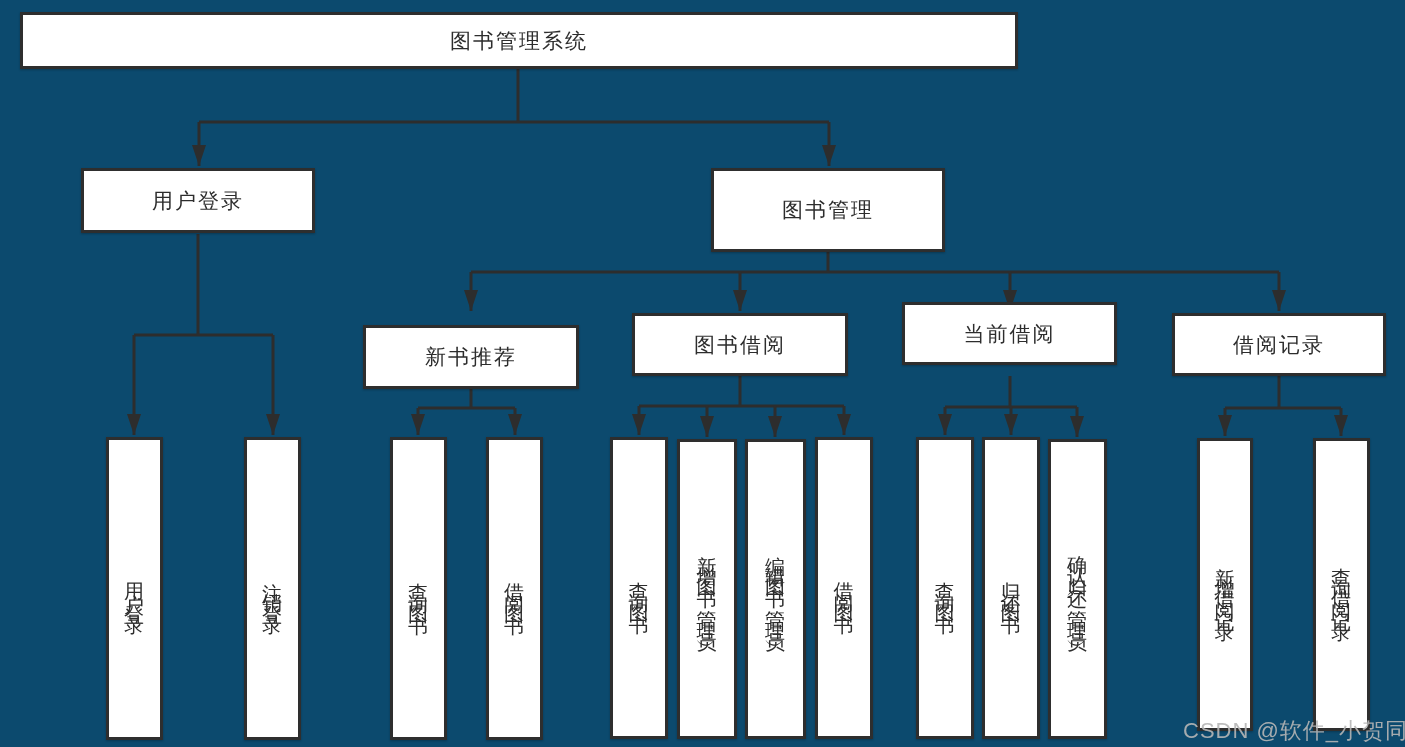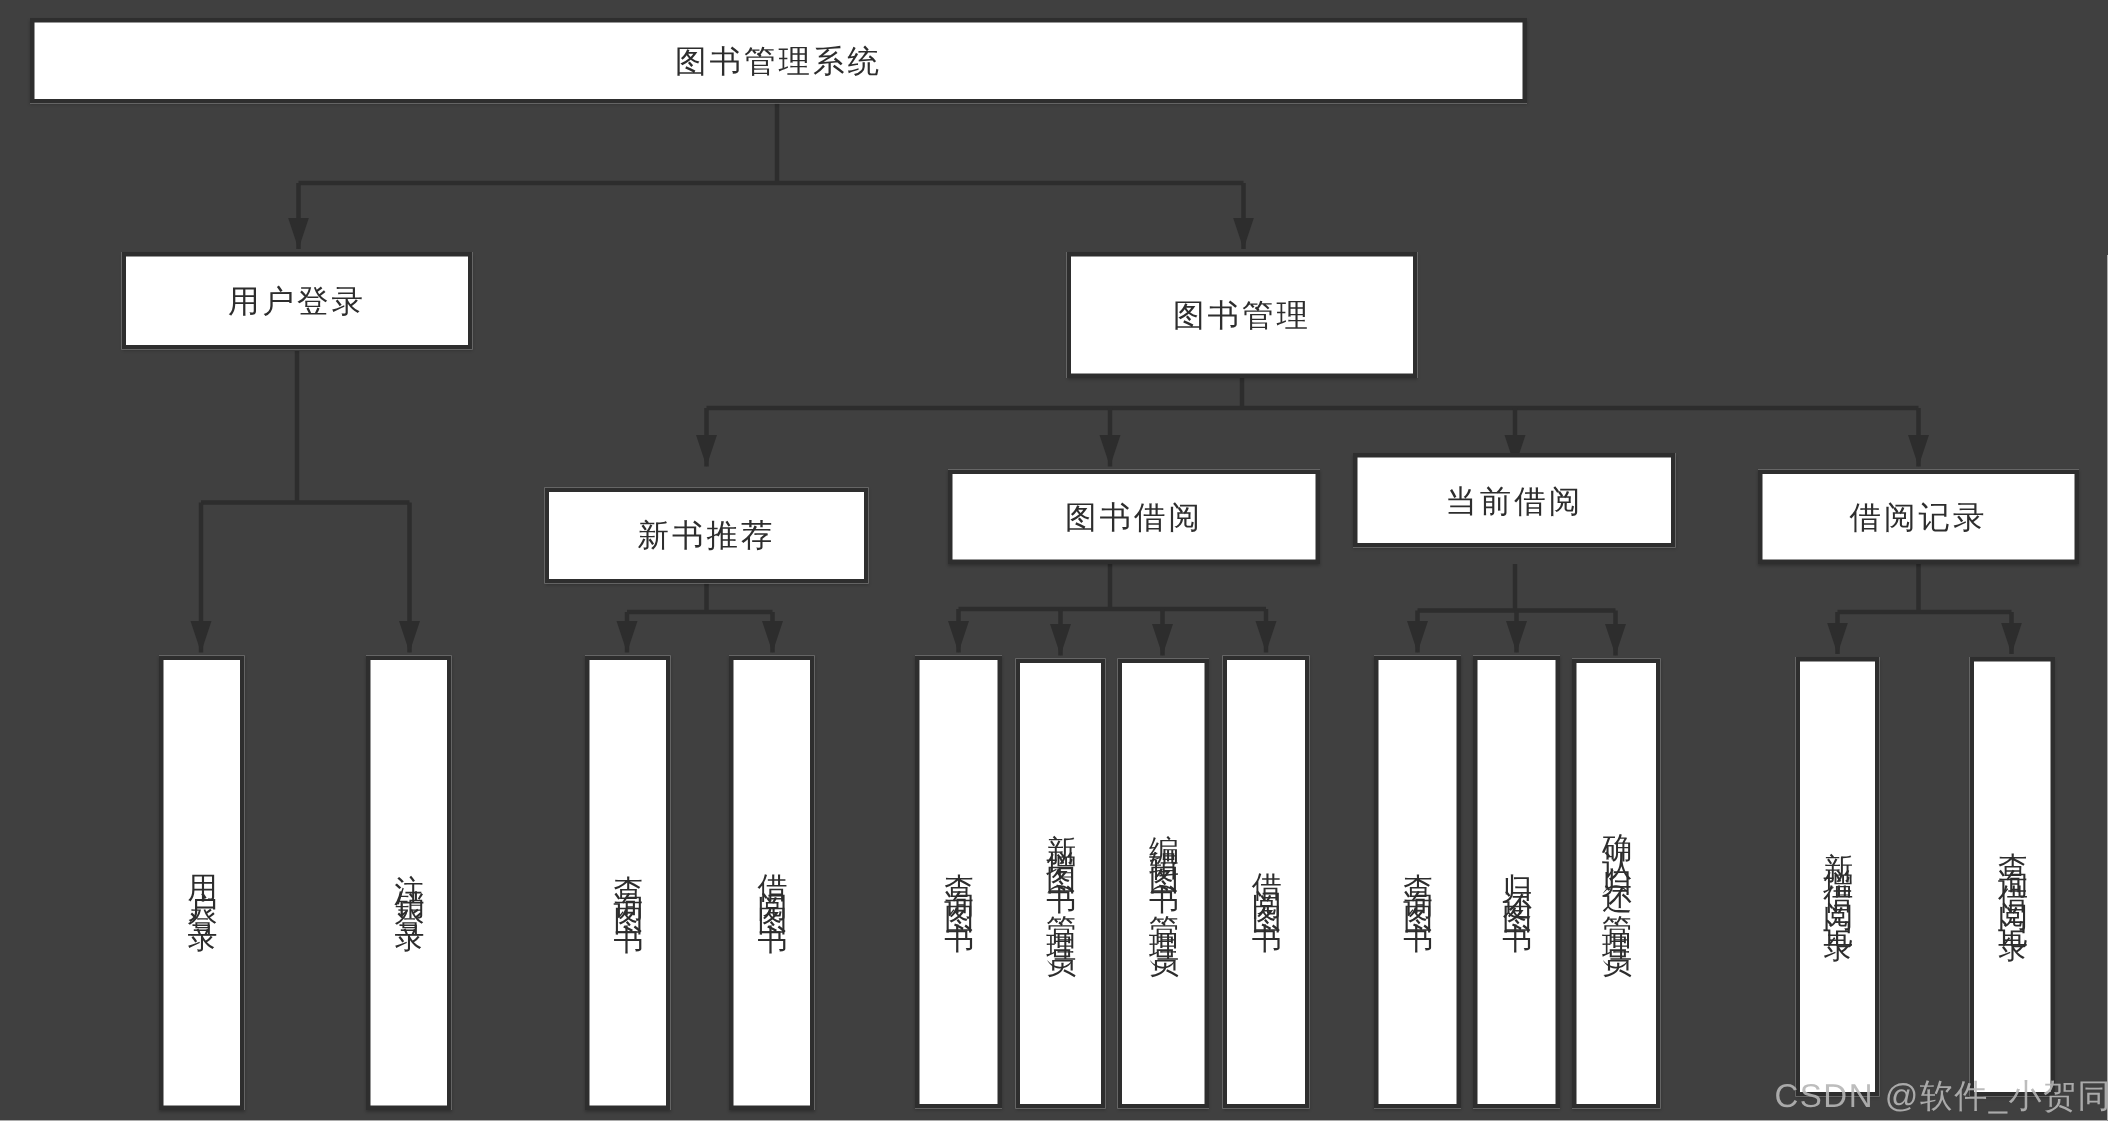--- a/index.html
+++ b/index.html
@@ -1,17 +1,17 @@
 <!DOCTYPE html>
 <html><head>
 <meta charset="utf-8">
 <style>
   html,body{margin:0;padding:0;background:#fff;}
   body{font-family:"Liberation Sans",sans-serif;}
-  #stage{position:relative;width:1405px;height:747px;background:#404040;overflow:hidden;text-align:center;}
+  #stage{position:relative;width:1405px;height:747px;background:#0c4a6e;overflow:hidden;text-align:center;}
   #connectors{position:absolute;left:0;top:0;pointer-events:none;}
   .node{position:absolute;background:#fff;border:3px solid #2e2e2e;box-sizing:border-box;
         display:flex;align-items:center;justify-content:center;color:#2d2d2d;
         box-shadow:0 1px 2px rgba(0,0,0,0.25);}
   .hbox{font-size:21px;letter-spacing:2px;}
   .vbox{font-size:20px;}
   .vbox .vtext{writing-mode:vertical-rl;text-orientation:mixed;letter-spacing:11px;
         line-height:1;white-space:nowrap;}
   .watermark{position:absolute;left:1183px;top:716px;font-size:22px;color:#b6b6b6;
         letter-spacing:1px;z-index:5;opacity:0.9;white-space:nowrap;}
@@ -58,21 +58,21 @@
       <line x1="1341" y1="408" x2="1341" y2="436" marker-end="url(#arrow)"></line>
     </g>
   </svg>
 
   <div class="node hbox" style="left:20px;top:12px;width:998px;height:57px;">图书管理系统</div>
 
   <div class="node hbox" style="left:81px;top:168px;width:234px;height:65px;">用户登录</div>
   <div class="node hbox" style="left:711px;top:168px;width:234px;height:84px;">图书管理</div>
 
   <div class="node hbox" style="left:363px;top:313px;width:216px;height:64px;margin-top:12px;">新书推荐</div>
-  <div class="node hbox" style="left:632px;top:313px;width:248px;height:63px;">图书借阅</div>
+  <div class="node hbox" style="left:632px;top:313px;width:216px;height:63px;">图书借阅</div>
   <div class="node hbox" style="left:902px;top:302px;width:215px;height:63px;">当前借阅</div>
   <div class="node hbox" style="left:1172px;top:313px;width:214px;height:63px;">借阅记录</div>
 
   <div class="node vbox" style="left:106px;top:437px;width:57px;height:303px;">
     <span class="vtext">用户登录</span>
   </div>
   <div class="node vbox" style="left:244px;top:437px;width:57px;height:303px;">
     <span class="vtext">注销登录</span>
   </div>
 

